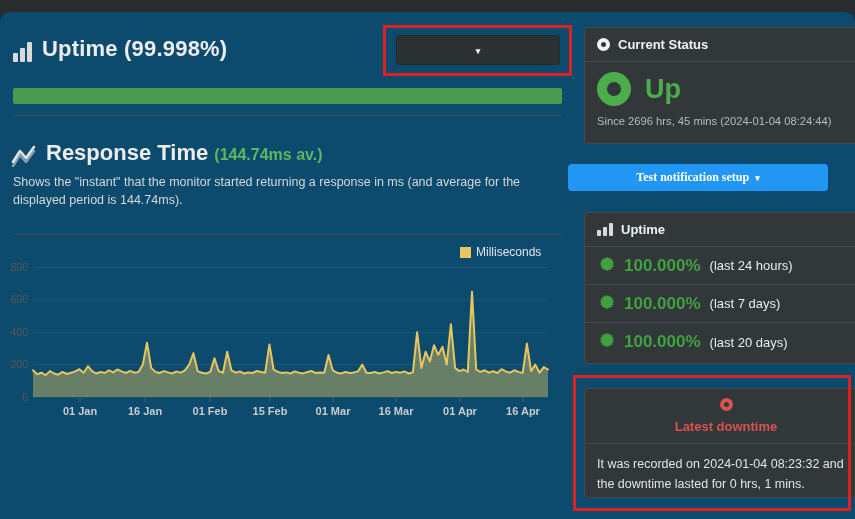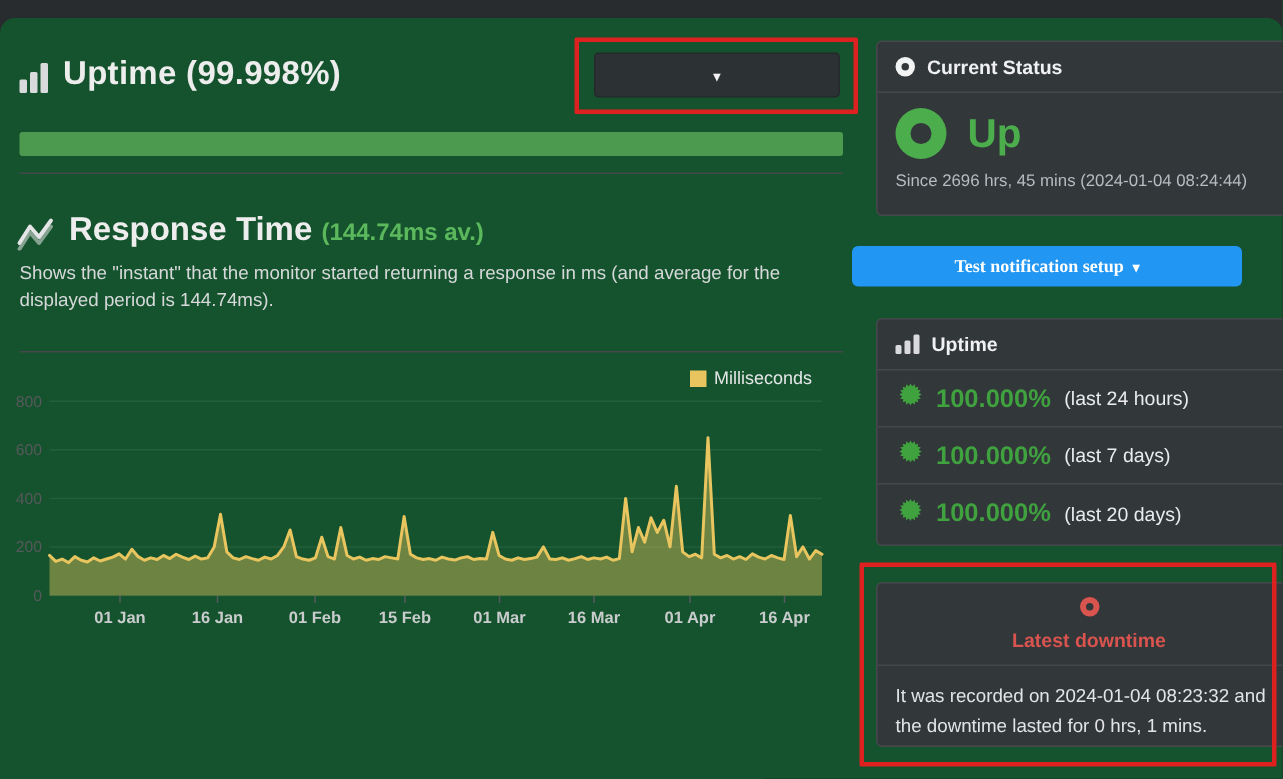--- a/index.html
+++ b/index.html
@@ -5,21 +5,21 @@
   * { margin:0; padding:0; box-sizing:border-box; }
   html,body { width:855px; height:519px; overflow:hidden; }
   body {
     background:#282c2e;
     font-family:"Liberation Sans", sans-serif;
     position:relative;
     color:#e8eaeb;
   }
   .card {
     position:absolute; left:0; top:12px; width:855px; height:507px;
-    background:#14532d; border-radius:10px 10px 0 0;
+    background:#0c4a6e; border-radius:10px 10px 0 0;
   }
   .abs { position:absolute; }
 
   
   .page-title { left:42px; top:24px; font-size:22px; font-weight:bold; color:#ededed; letter-spacing:0.2px; }
   .bars-icon { display:inline-flex; align-items:flex-end; gap:2px; }
   .bars-icon i { display:block; background:#d9dadb; border-radius:1px; }
   .bars-lg { left:13px; top:30px; }
   .bars-lg i:nth-child(1){ width:5px; height:9px; }
   .bars-lg i:nth-child(2){ width:5px; height:14px; }

